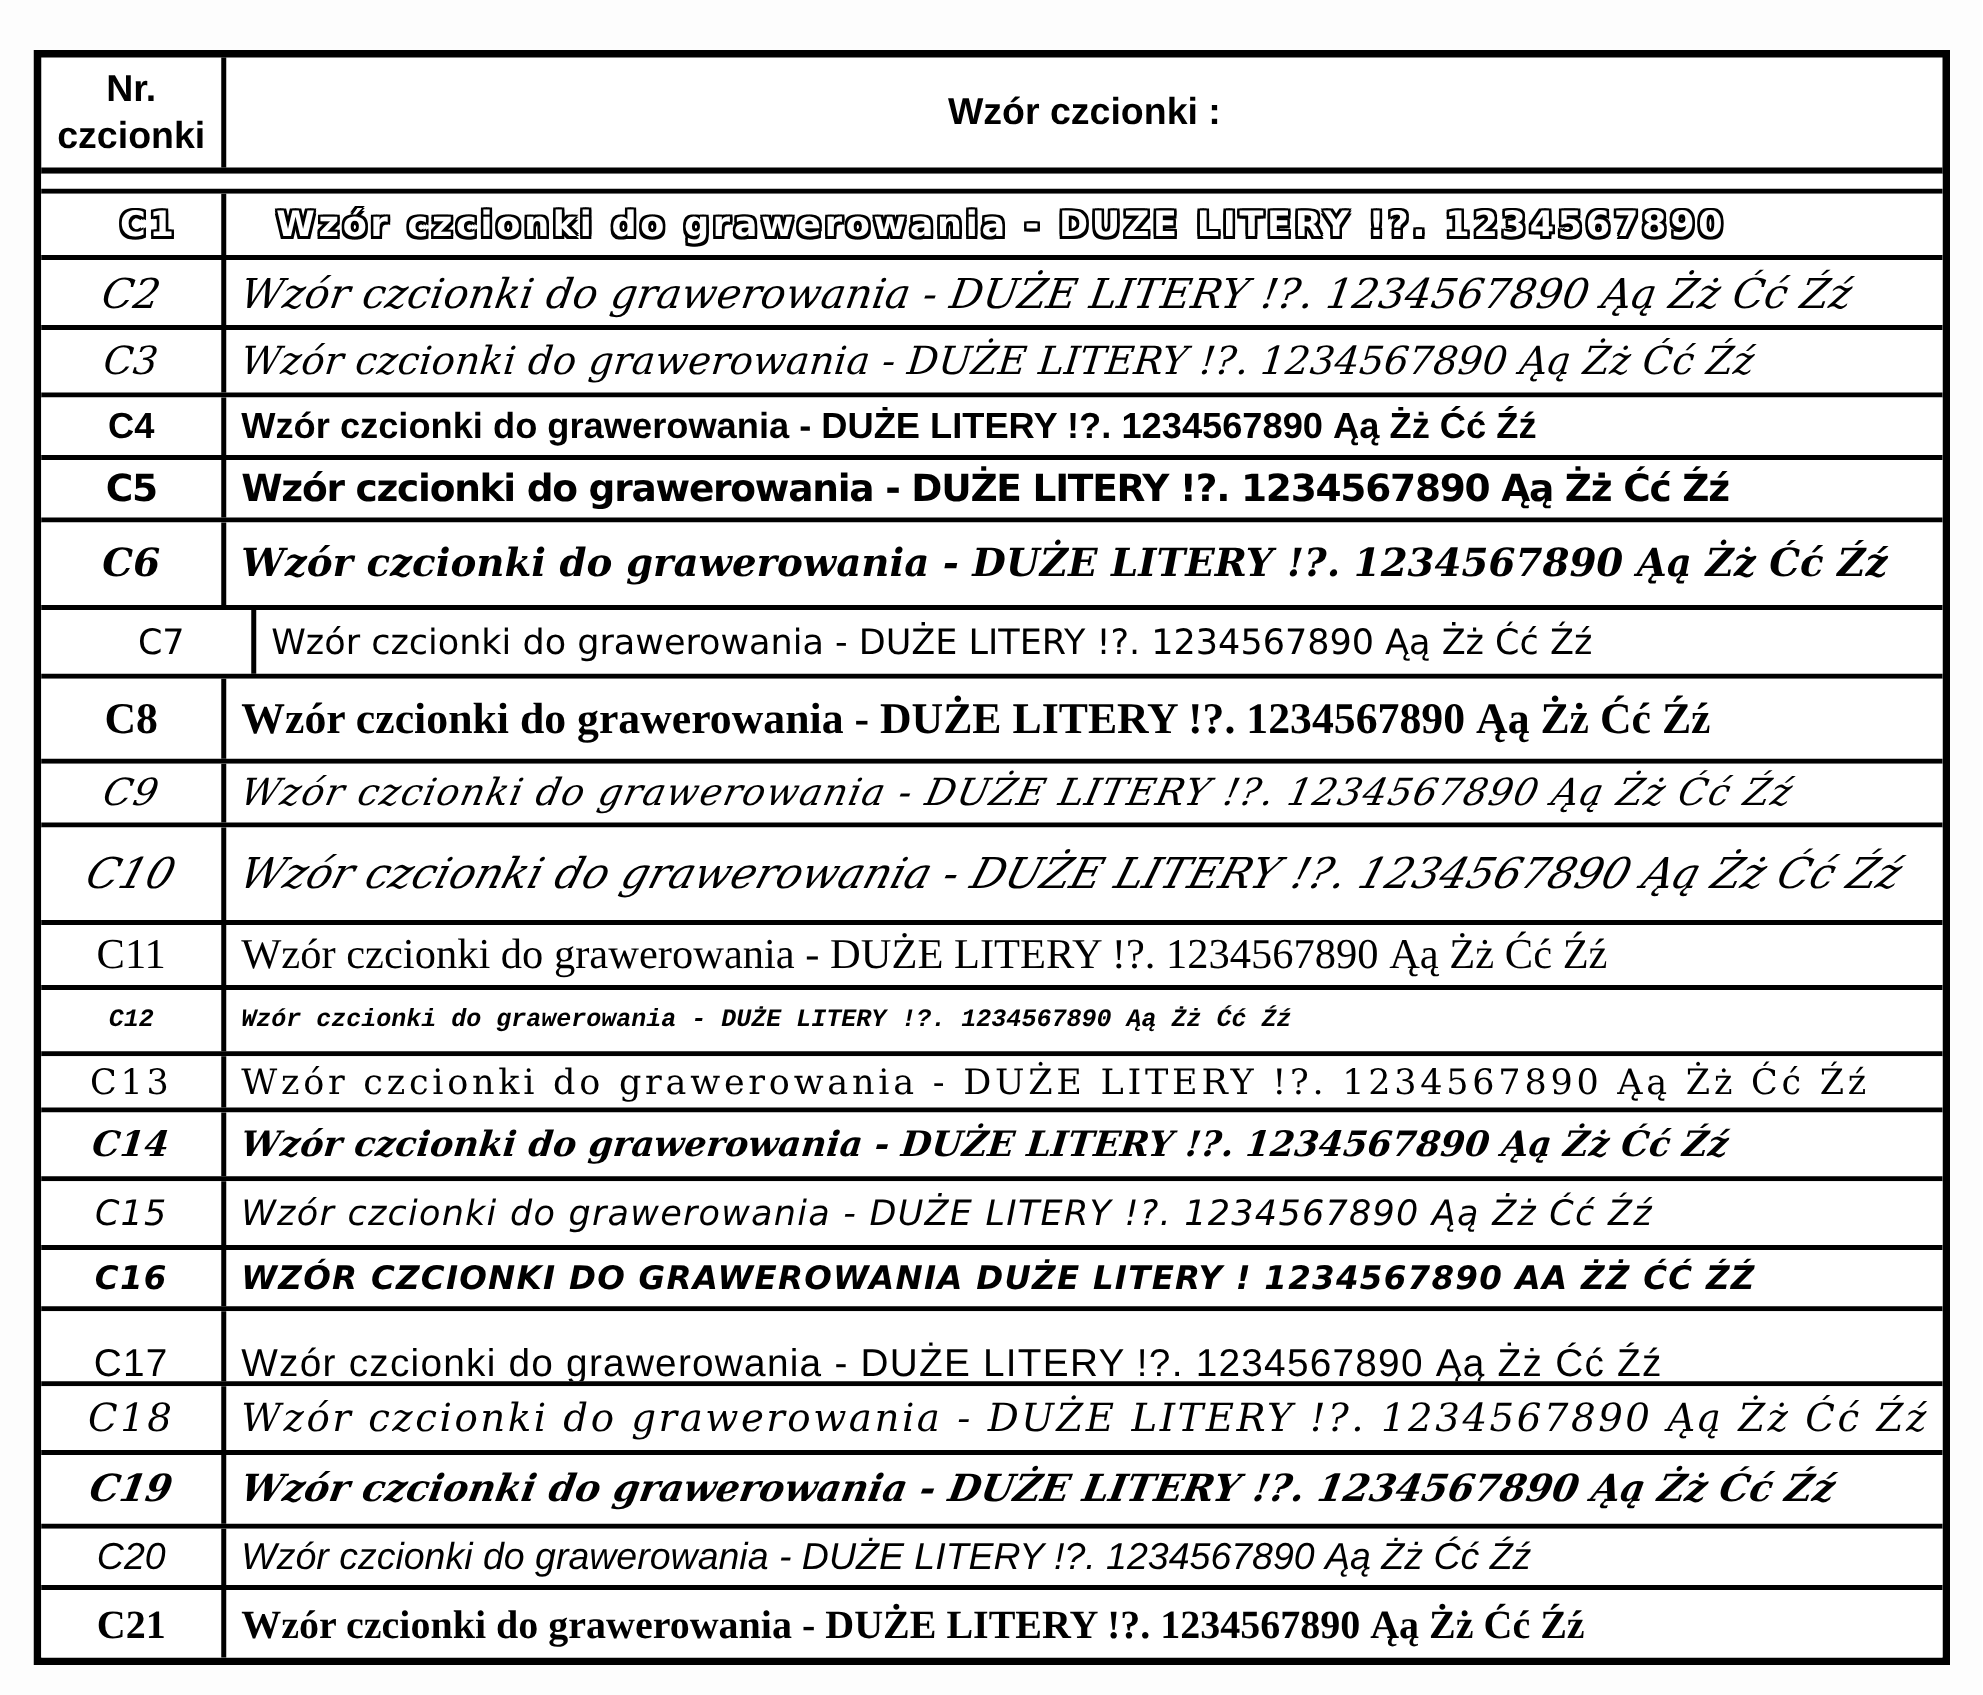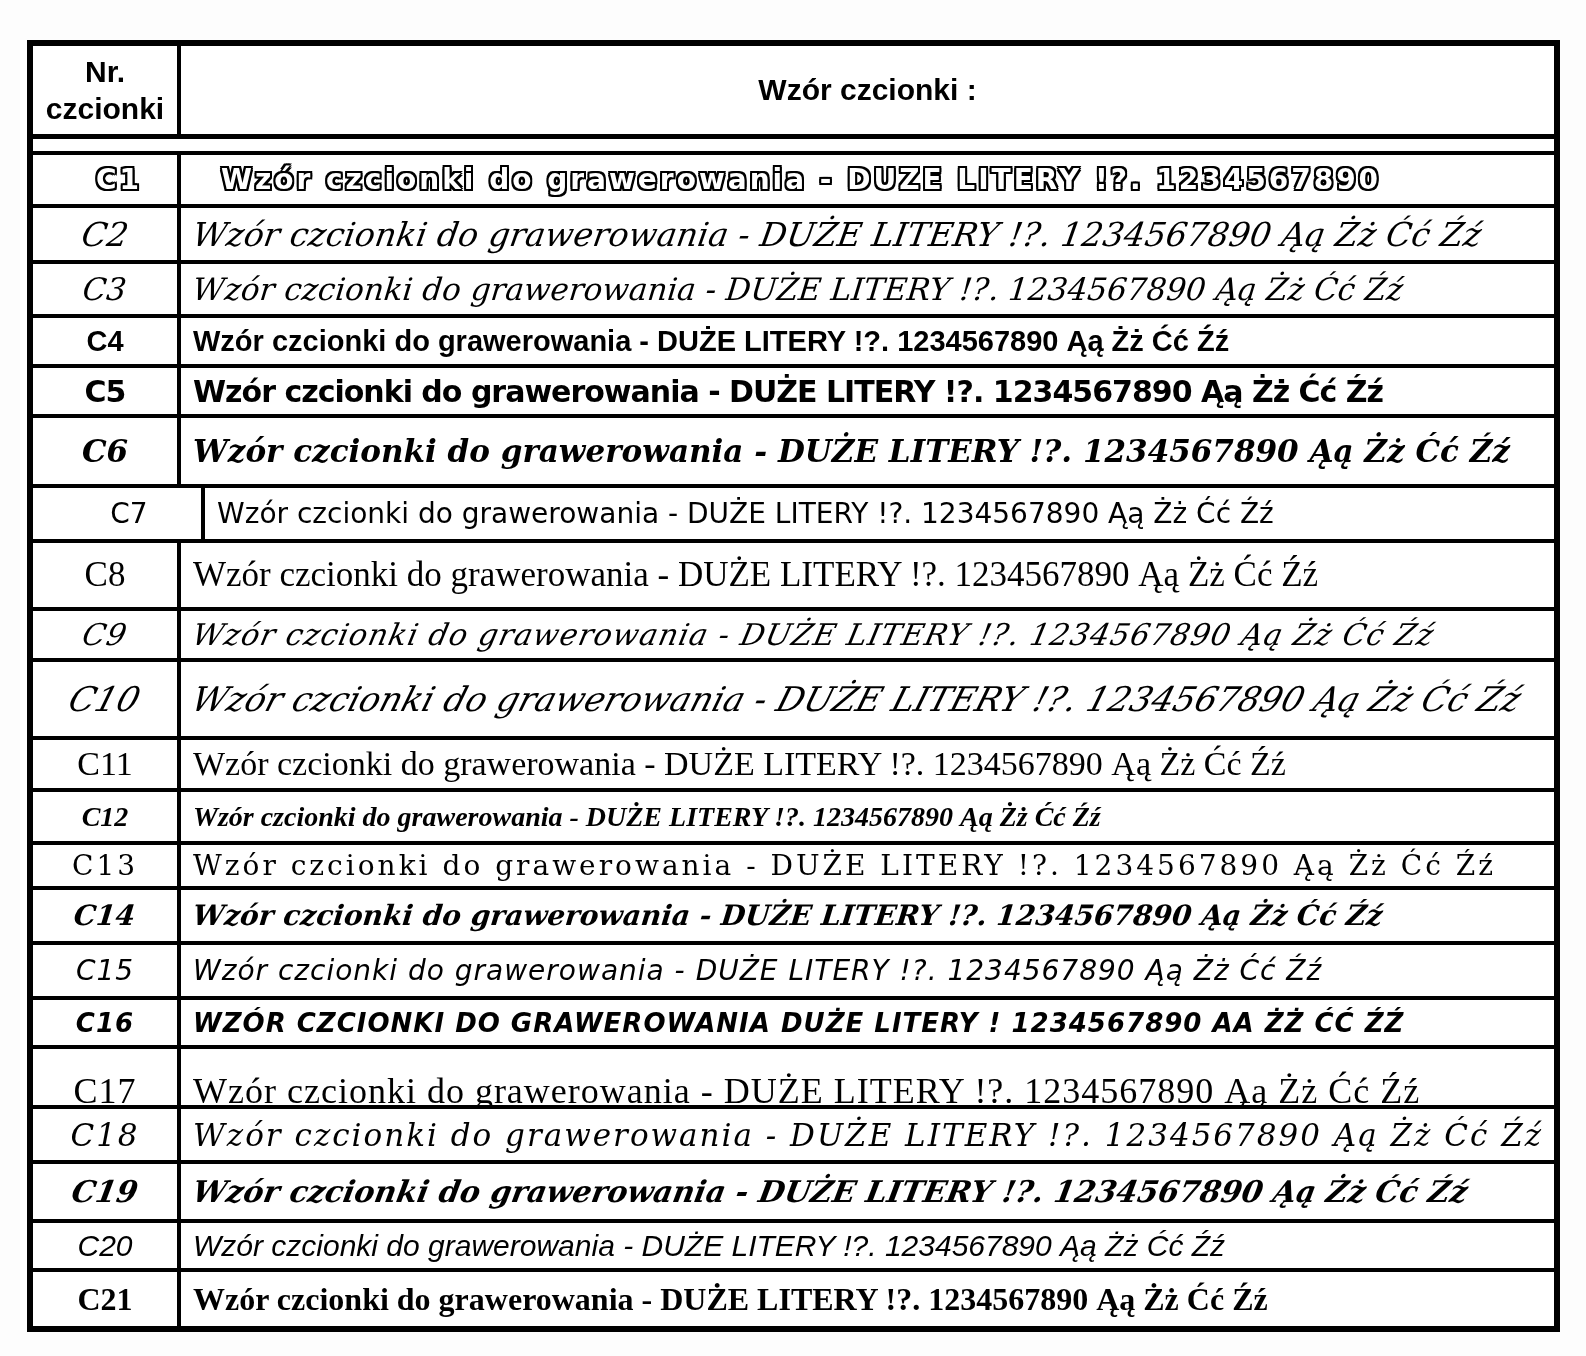--- a/index.html
+++ b/index.html
@@ -15,30 +15,30 @@
   .cell-sample{flex:1;display:flex;align-items:center;padding-left:12px;overflow:hidden;}
   .fs{white-space:nowrap;}
   
   .f-c1{font-family:"DejaVu Sans",sans-serif;font-weight:700;font-size:28px;letter-spacing:3px;color:#fff;text-shadow:-2px -2px 0 #000,2px -2px 0 #000,-2px 2px 0 #000,2px 2px 0 #000,-2px 0 0 #000,2px 0 0 #000,0 -2px 0 #000,0 2px 0 #000;padding-left:28px;}
   .f-c2{font-family:"DejaVu Serif",serif;font-style:italic;font-size:33px;transform:skewX(-9deg);display:inline-block;}
   .f-c3{font-family:"DejaVu Serif",serif;font-style:italic;font-size:31px;transform:skewX(-6deg);display:inline-block;}
   .f-c4{font-family:"Liberation Sans",sans-serif;font-weight:700;font-size:29px;}
   .f-c5{font-family:"DejaVu Sans",sans-serif;font-weight:700;font-size:30px;letter-spacing:-1px;}
   .f-c6{font-family:"DejaVu Serif",serif;font-style:italic;font-weight:700;font-size:31px;}
   .f-c7{font-family:"DejaVu Sans",sans-serif;font-size:28px;}
-  .f-c8{font-family:"Liberation Serif",serif;font-size:35px;}
+  .f-c8{font-family:"Liberation Serif",serif;font-size:35px;font-weight:bold;}
   .f-c9{font-family:"DejaVu Serif",serif;font-style:italic;font-size:30px;letter-spacing:1px;transform:skewX(-12deg);display:inline-block;}
   .f-c10{font-family:"DejaVu Serif",serif;font-style:italic;font-size:34px;transform:skewX(-16deg);display:inline-block;}
   .f-c11{font-family:"Liberation Serif",serif;font-size:34px;}
-  .f-c12{font-family:Liberation Serif, serif;font-weight:700;font-style:italic;font-size:28px;}
+  .f-c12{font-family:Liberation Mono, monospace;font-weight:700;font-style:italic;font-size:20px;}
   .f-c13{font-family:"DejaVu Serif",serif;font-size:28px;letter-spacing:3px;}
   .f-c14{font-family:"DejaVu Serif",serif;font-weight:700;font-style:italic;font-size:28px;transform:skewX(-6deg);display:inline-block;}
   .f-c15{font-family:"DejaVu Sans",sans-serif;font-style:italic;font-size:28px;letter-spacing:1px;}
   .f-c16{font-family:"DejaVu Sans",sans-serif;font-weight:700;font-style:italic;font-size:26px;letter-spacing:1px;}
-  .f-c17{font-family:Liberation Serif, serif;font-size:36px;letter-spacing:1px;margin-top:28px;}
+  .f-c17{font-family:Liberation Sans, sans-serif;font-size:31px;letter-spacing:1px;margin-top:28px;}
   .f-c18{font-family:"DejaVu Serif",serif;font-style:italic;font-size:31px;letter-spacing:2px;}
   .f-c19{font-family:"DejaVu Serif",serif;font-weight:700;font-style:italic;font-size:30px;transform:skewX(-10deg);display:inline-block;}
   .f-c20{font-family:"Liberation Sans",sans-serif;font-size:30px;}
   .f-c21{font-family:"Liberation Serif",serif;font-weight:700;font-size:32px;}
 </style>
 </head>
 <body>
 
 <div class="canvas">
   <div class="font-table">

